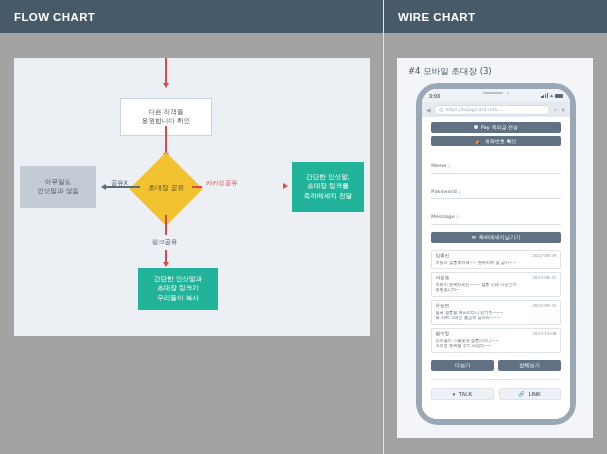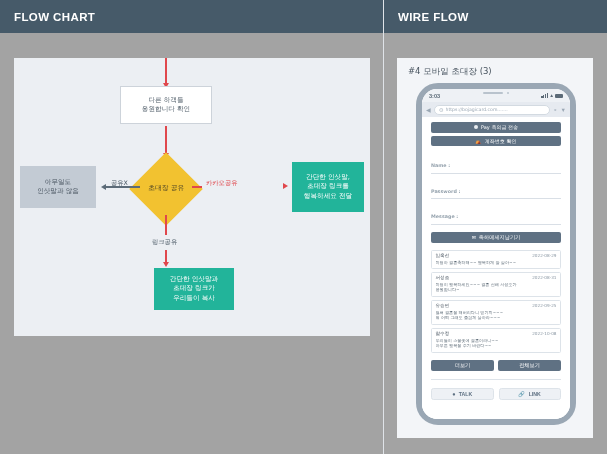--- a/index.html
+++ b/index.html
@@ -69,25 +69,25 @@
     color: #4a4226;
     transform: rotate(45deg);
   }
   .node-diamond .diamond-text {
     transform: rotate(-45deg);
     white-space: nowrap;
     font-size: 6.8px;
   }
 
   
-  #node-confirm  { left: 106px; top: 28px;  width: 92px;  height: 38px; }
+  #node-confirm  { left: 106px; top: 40px;  width: 92px;  height: 38px; }
   #node-decision { left: 126px; top: 105px; width: 52px;  height: 52px; }
   #node-nothing  { left: 6px;   top: 108px; width: 76px;  height: 42px; }
   #node-kakao    { left: 278px; top: 104px; width: 72px;  height: 50px; }
-  #node-clip     { left: 140px; top: 210px; width: 80px;  height: 42px; }
+  #node-clip     { left: 124px; top: 210px; width: 80px;  height: 42px; }
 
   
   .conn { position: absolute; background: #e0474c; }
   .conn-v { width: 2px; }
   .conn-h { height: 2px; }
   .conn-gray { background: #5c6b78; }
 
   .arrow { position: absolute; width: 0; height: 0; }
   .arrow-down {
     border-left: 3.5px solid transparent;
@@ -318,41 +318,41 @@
           <span class="node-line">인삿말과 않음</span>
         </div>
 
         <div class="conn conn-h" style="left:178px; top:128px; width:10px;"></div>
         <span class="edge-label edge-label-red" style="left:192px; top:121px;">카카오공유</span>
         <div class="arrow arrow-right" style="left:269px; top:125px;"></div>
 
         <div class="node node-teal" id="node-kakao">
           <span class="node-line">간단한 인삿말,</span>
           <span class="node-line">초대장 링크를</span>
-          <span class="node-line">행복하세요 전달</span>
+          <span class="node-line">축하메세지 전달</span>
         </div>
 
         <div class="conn conn-v" style="left:151px; top:157px; height:20px;"></div>
         <span class="edge-label edge-label-dark" style="left:138px; top:180px;">링크공유</span>
         <div class="conn conn-v" style="left:151px; top:192px; height:13px;"></div>
         <div class="arrow arrow-down" style="left:148.5px; top:204px;"></div>
 
         <div class="node node-teal" id="node-clip">
           <span class="node-line">간단한 인삿말과</span>
           <span class="node-line">초대장 링크가</span>
           <span class="node-line">우리들이 복사</span>
         </div>
 
       </div>
     </div>
   </section>
 
   <section class="panel panel-right">
     <div class="panel-header">
-      <span class="panel-header-title">WIRE FLOW</span>
+      <span class="panel-header-title">WIRE CHART</span>
     </div>
 
     <div class="panel-body">
       <div class="wf-canvas">
 
         <span class="wf-caption">#4 모바일 초대장 (3)</span>
 
         <div class="phone">
           <div class="phone-inner">
 

